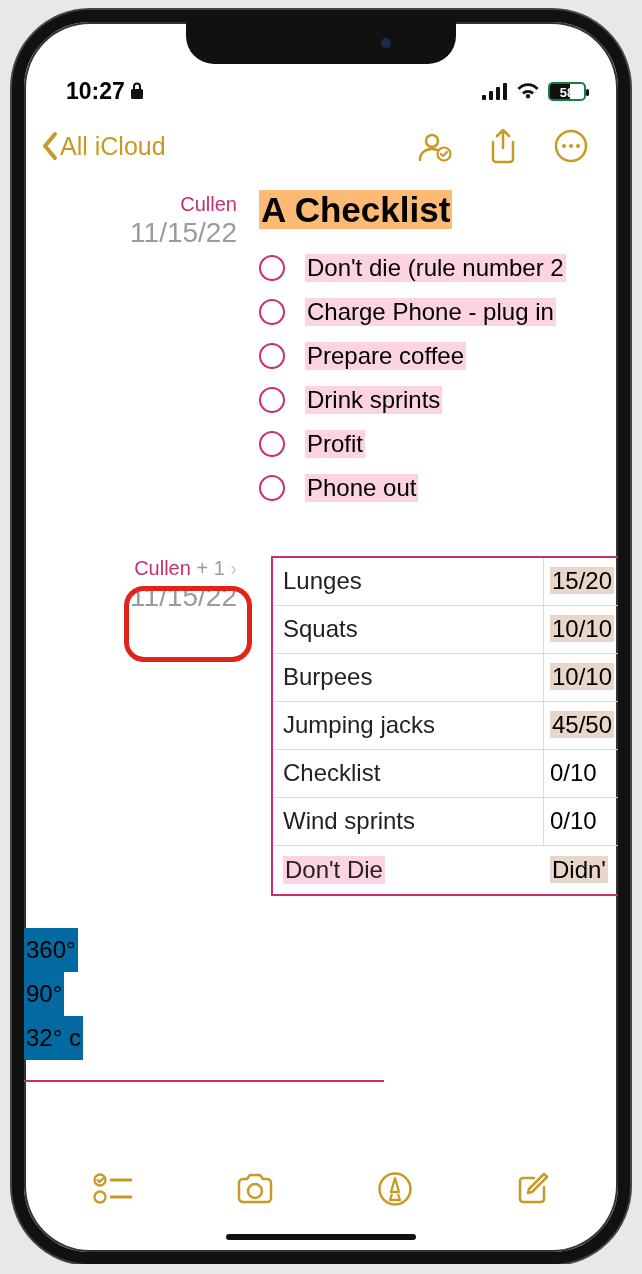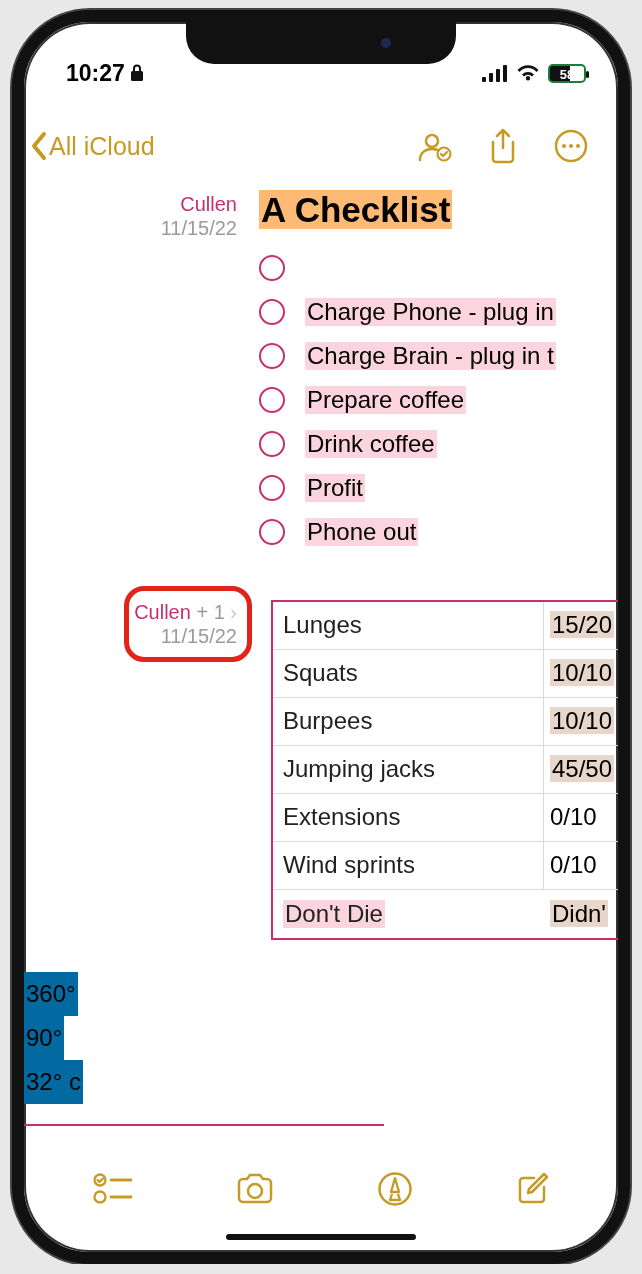--- a/index.html
+++ b/index.html
@@ -30,54 +30,54 @@
     width: 270px; height: 42px; background: #111;
     border-bottom-left-radius: 28px; border-bottom-right-radius: 28px;
     z-index: 50;
     display:flex; align-items:center; justify-content:center;
   }
   .notch::before{
     content:""; width:10px; height:10px; background:#1b2a4a; border-radius:50%;
     position:absolute; right:65px; top:16px;
   }
   .status-bar {
-    position: absolute; top: 0; left:0; right:0;
+    position: absolute; top: 18px; left:0; right:0;
     height: 74px; display:flex; align-items:center; justify-content:space-between;
     padding: 28px 32px 0 42px;
     font-weight:600; font-size:23px;
   }
   .status-right { display:flex; align-items:center; gap:8px; }
   .battery-box {
     width:38px; height:19px; border:2px solid #15803d; border-radius:5px; position:relative;
     display:flex; align-items:center;
   }
   .battery-box::after{ content:""; position:absolute; right:-5px; top:5px; width:3px; height:7px; background:#111; border-radius:2px;}
   .battery-fill { height:100%; background:#111; border-radius:2px 0 0 2px;}
   .battery-pct { font-size:13px; position:absolute; left:0; right:0; text-align:center; color:#fff; font-weight:700; top:1px;}
   .nav-bar {
     position:absolute; top:96px; left:0; right:0; height:56px;
     display:flex; align-items:center; justify-content:space-between;
-    padding: 0 30px 0 3px;
+    padding: 0 30px 0 14px;
   }
   .back-btn { display:flex; align-items:center; color:#c79a24; font-size:25px; }
   .back-btn svg{ margin-right:-2px;}
   .nav-icons { display:flex; align-items:center; gap:36px; }
   .nav-icons svg { color:#c79a24; }
   .content {
     position:absolute; top:160px; bottom:110px; left:0; right:0;
     overflow:hidden;
   }
   .section { display:flex; align-items:flex-start; padding: 6px 0 26px 0; }
   .attrib {
     width: 235px; flex:none; text-align:right; padding-right:22px; padding-top:4px;
     font-size:20px; line-height:1.2;
   }
   .attrib .author { color:#c72f6f; font-weight:500;}
   .attrib .plus { color:#9a9aa0; }
-  .attrib .date { color:#9a9aa0; font-size:20px; }
+  .attrib .date { color:#9a9aa0; font-size:28px; }
   .attrib .chev { color:#c5c5cb; }
   .note-body { flex:1; min-width:0; }
   .title {
     font-size:35px; font-weight:700;
     display:inline; background:#fdba74; padding:0 2px;
     line-height:1.25;
   }
   .checklist { margin-top:14px; }
   .check-row { display:flex; align-items:center; height:44px; }
   .check-circle {
@@ -185,36 +185,33 @@
     <div class="section">
       <div class="attrib">
         <div><span class="author">Cullen</span></div>
         <div class="date">11/15/22</div>
       </div>
       <div class="note-body">
         <span class="title">A Checklist</span>
         <div class="checklist">
           <div class="check-row">
               <div class="check-circle"></div>
+              <span class="hl">Don't die (rule number 2</span>
             </div>
           <div class="check-row">
               <div class="check-circle"></div>
               <span class="hl">Charge Phone - plug in</span>
             </div>
           <div class="check-row">
               <div class="check-circle"></div>
-              <span class="hl">Charge Brain - plug in t</span>
-            </div>
-          <div class="check-row">
-              <div class="check-circle"></div>
               <span class="hl">Prepare coffee</span>
             </div>
           <div class="check-row">
               <div class="check-circle"></div>
-              <span class="hl">Drink coffee</span>
+              <span class="hl">Drink sprints</span>
             </div>
           <div class="check-row">
               <div class="check-circle"></div>
               <span class="hl">Profit</span>
             </div>
           <div class="check-row">
               <div class="check-circle"></div>
               <span class="hl">Phone out</span>
             </div>
         </div>
@@ -240,21 +237,21 @@
             </div>
           <div class="ex-row">
               <div class="ex-name">Burpees</div>
               <div class="ex-val"><span class="hl2">10/10</span></div>
             </div>
           <div class="ex-row">
               <div class="ex-name">Jumping jacks</div>
               <div class="ex-val"><span class="hl2">45/50</span></div>
             </div>
           <div class="ex-row">
-              <div class="ex-name">Extensions</div>
+              <div class="ex-name">Checklist</div>
               <div class="ex-val"><span>0/10</span></div>
             </div>
           <div class="ex-row">
               <div class="ex-name">Wind sprints</div>
               <div class="ex-val"><span>0/10</span></div>
             </div>
           <div class="ex-row">
               <div class="ex-name">
                 <span class="hl3">Don't Die</span>
               </div>

